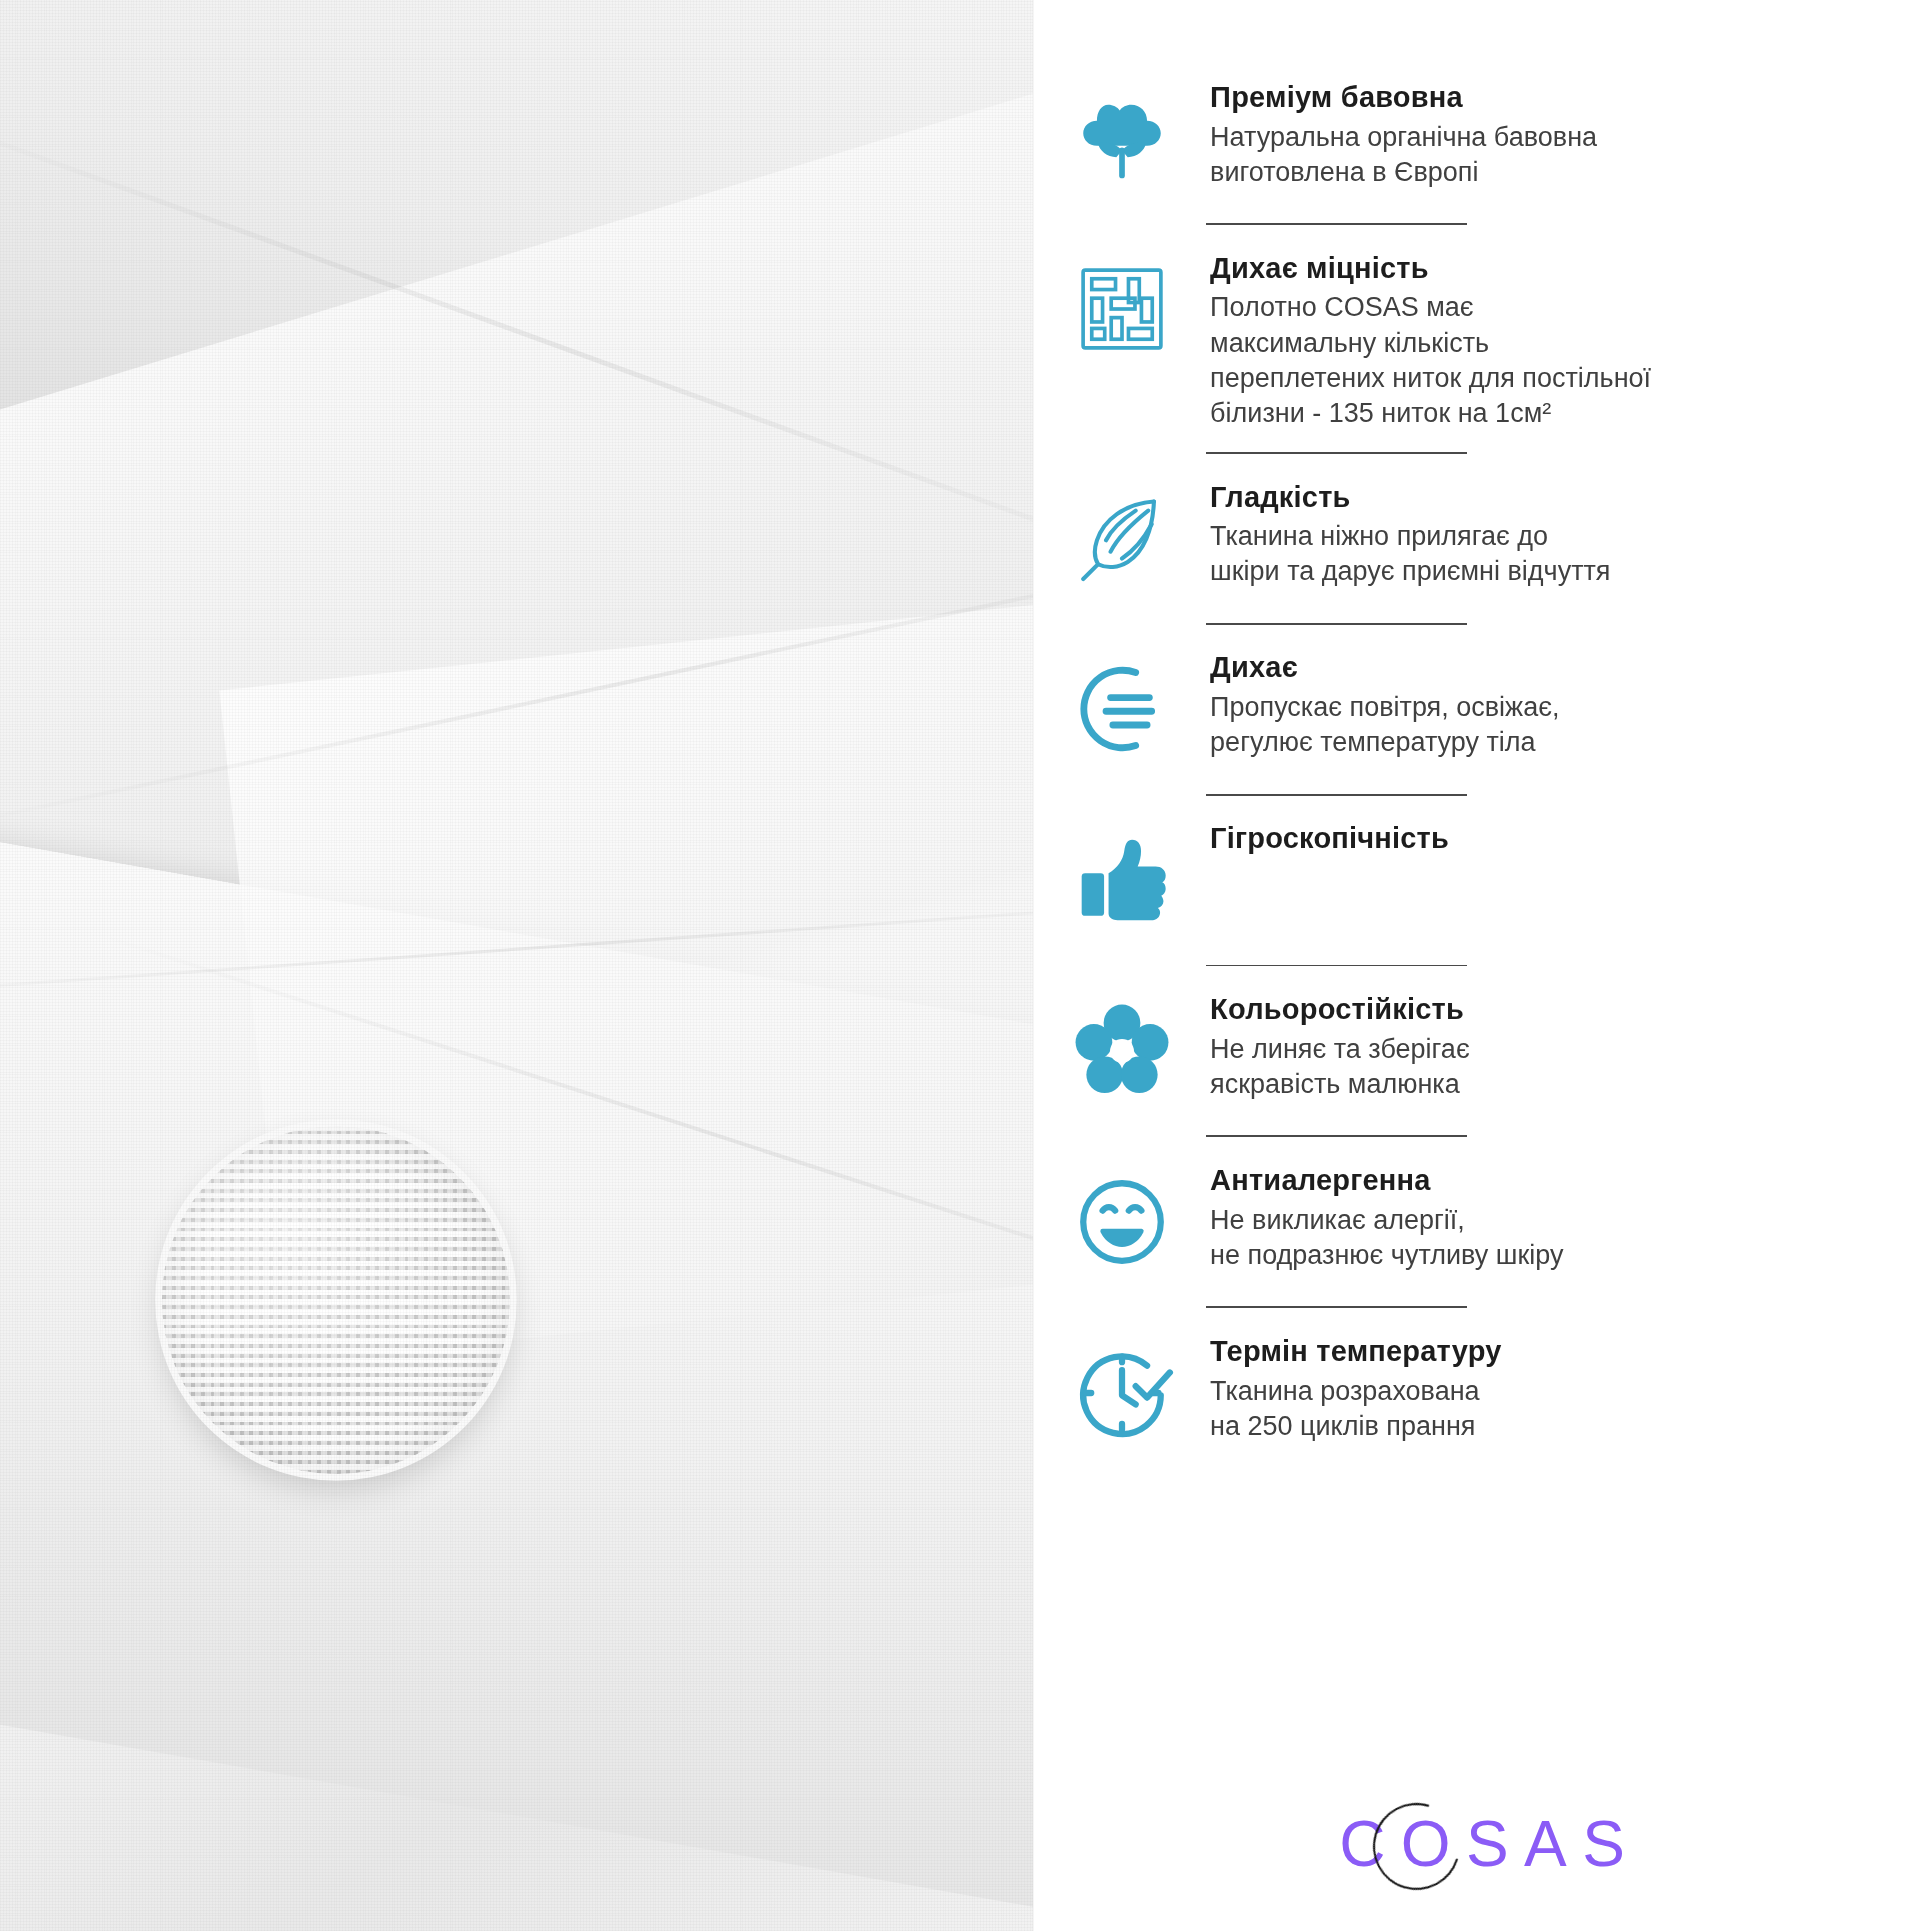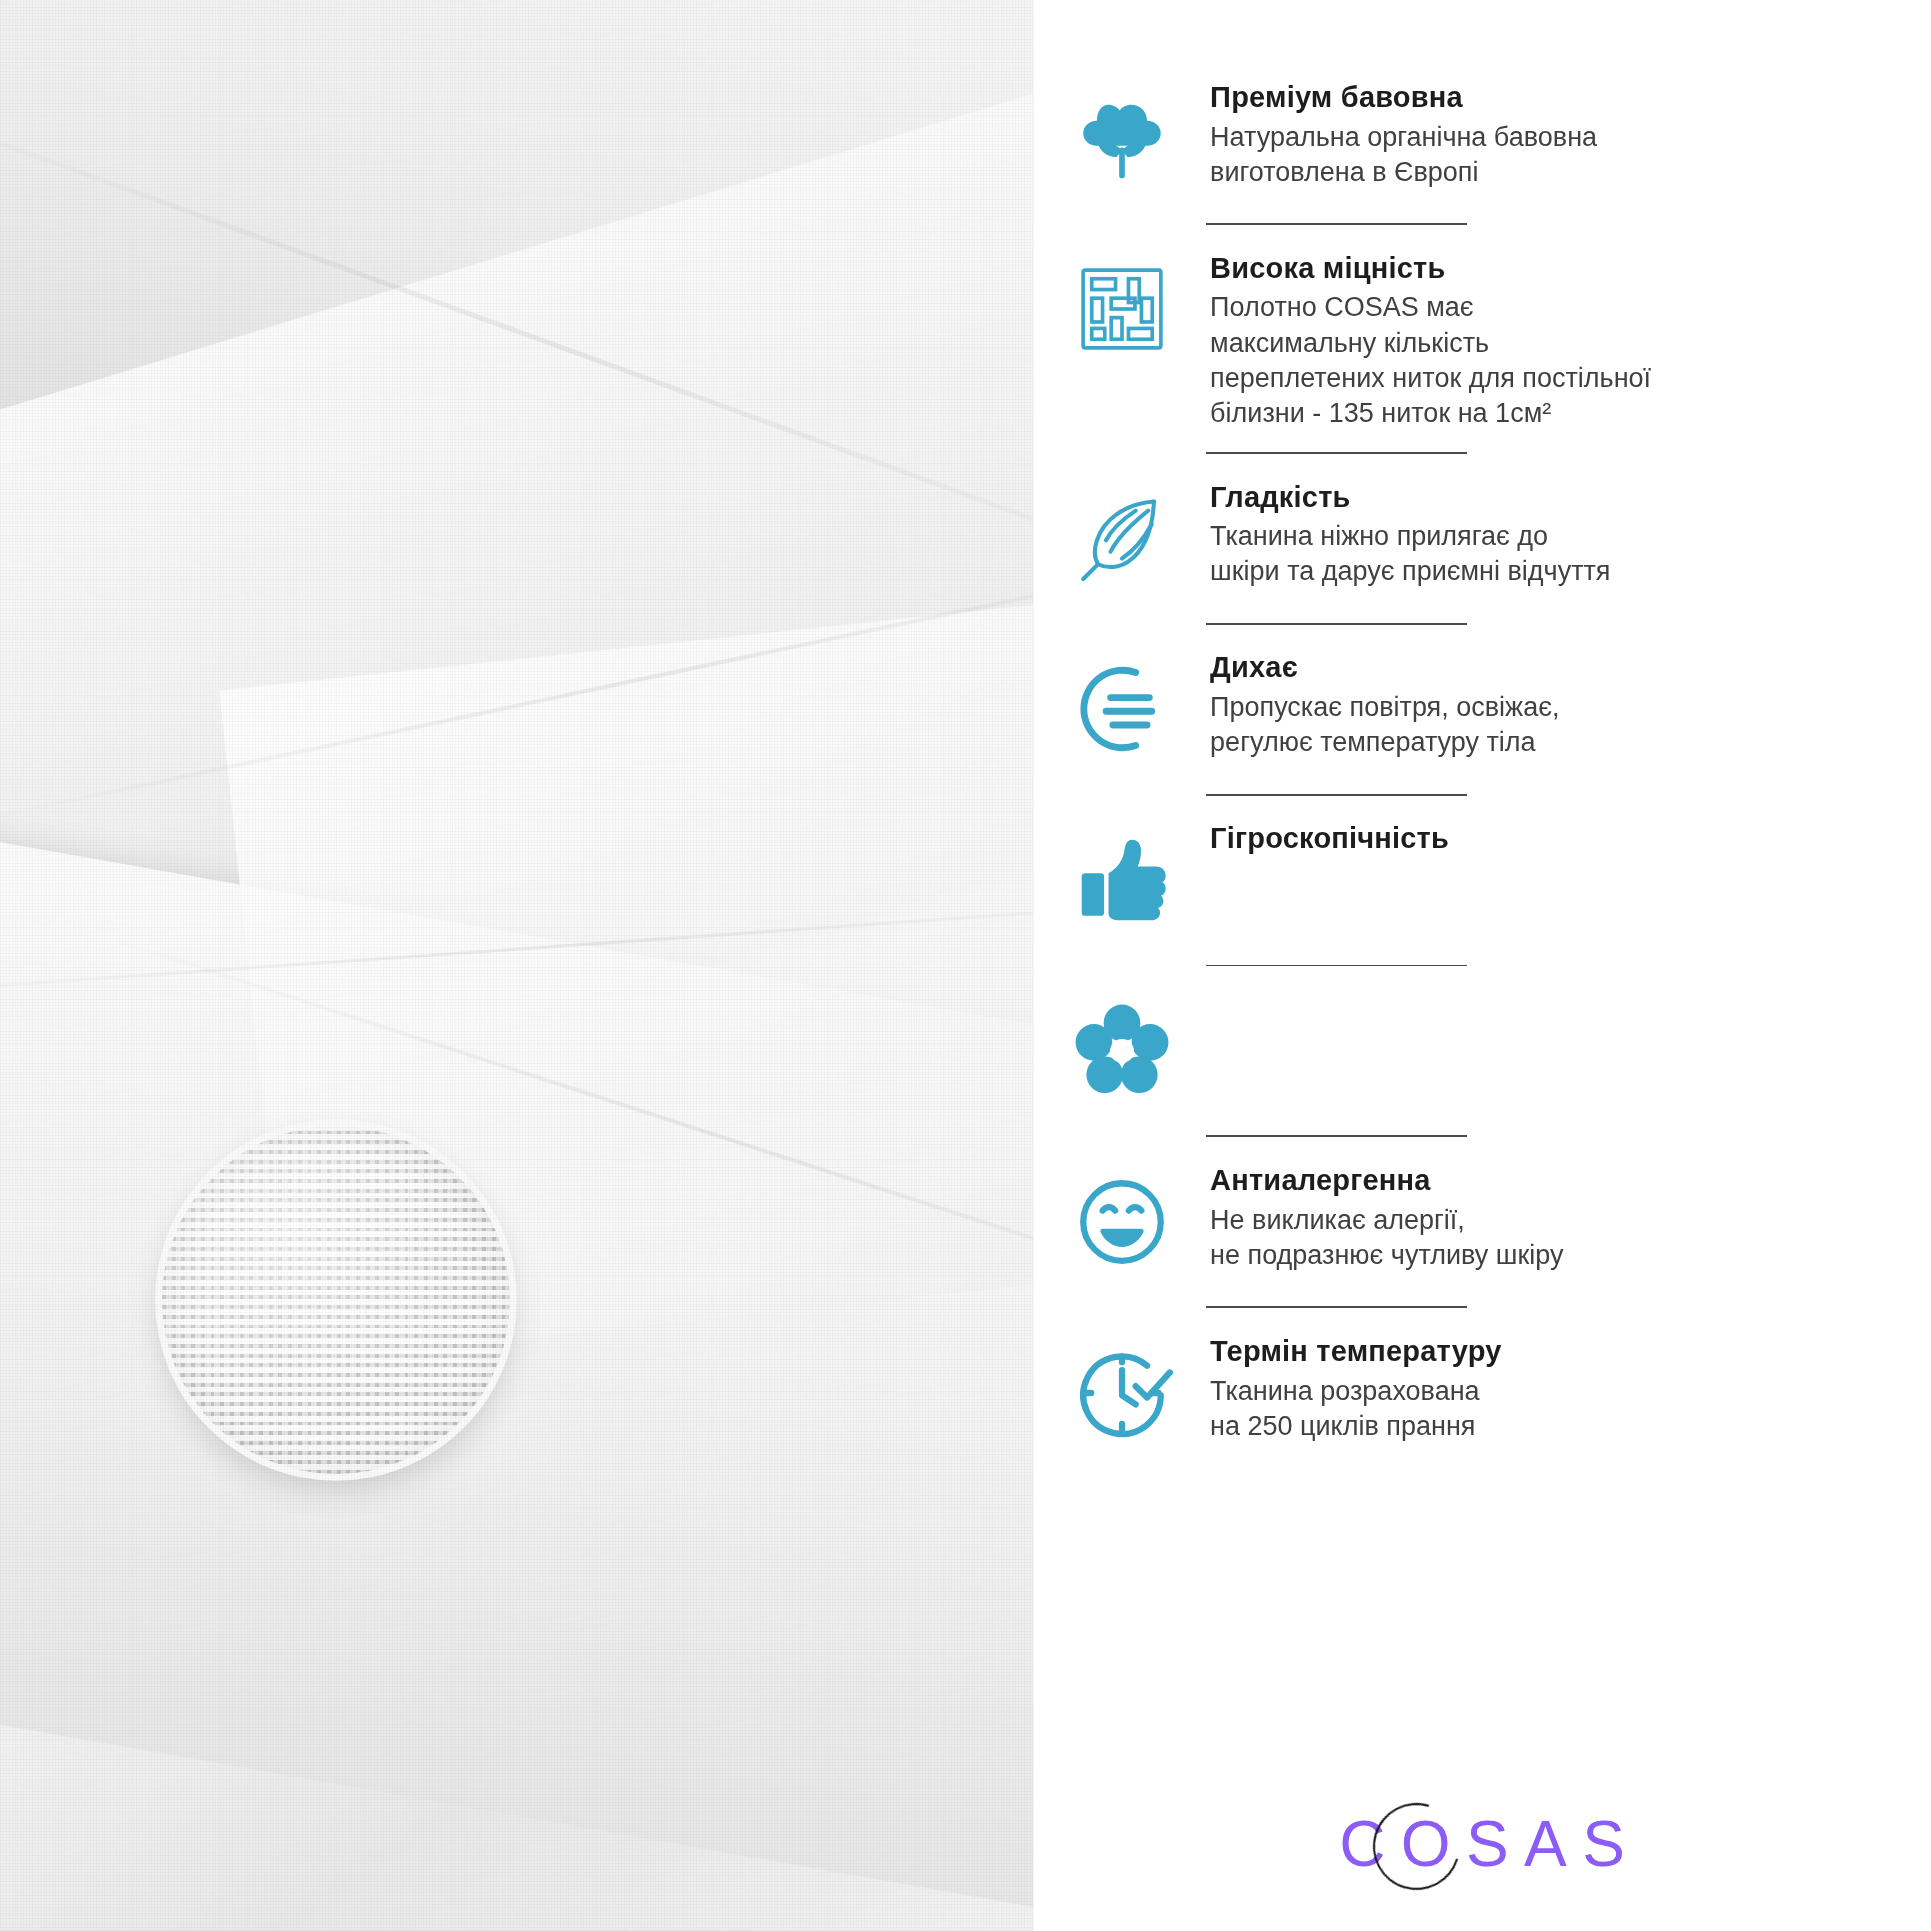--- a/index.html
+++ b/index.html
@@ -243,21 +243,21 @@
           <rect x="22" y="40" width="10" height="22"></rect>
           <rect x="40" y="40" width="22" height="10"></rect>
           <rect x="56" y="22" width="10" height="22"></rect>
           <rect x="68" y="40" width="10" height="22"></rect>
           <rect x="40" y="58" width="10" height="20"></rect>
           <rect x="56" y="68" width="22" height="10"></rect>
           <rect x="22" y="68" width="12" height="10"></rect>
         </svg>
       </div>
       <div class="ftext">
-        <p class="ftitle">Висока міцність</p>
+        <p class="ftitle">Дихає міцність</p>
         <p class="fdesc">Полотно COSAS має
 максимальну кількість
 переплетених ниток для постільної
 білизни - 135 ниток на 1см²</p>
       </div>
     </div>
 
     <div class="divider"></div>
 
     <div class="feature">
@@ -311,20 +311,25 @@
       <div class="icon-wrap">
         <svg width="108" height="108" viewBox="0 0 100 100" fill="currentColor">
           <circle cx="50" cy="24" r="17"></circle>
           <circle cx="24" cy="42" r="17"></circle>
           <circle cx="76" cy="42" r="17"></circle>
           <circle cx="34" cy="72" r="17"></circle>
           <circle cx="66" cy="72" r="17"></circle>
           <circle cx="50" cy="50" r="11" fill="#ffffff"></circle>
         </svg>
       </div>
+      <div class="ftext">
+        <p class="ftitle">Кольоростійкість</p>
+        <p class="fdesc">Не линяє та зберігає
+яскравість малюнка</p>
+      </div>
     </div>
 
     <div class="divider"></div>
 
     <div class="feature">
       <div class="icon-wrap">
         <svg width="114" height="114" viewBox="0 0 100 100" fill="none" stroke="currentColor" stroke-width="5.5" stroke-linecap="round">
           <circle cx="50" cy="50" r="34"></circle>
           <path d="M33 40c3-4 8-4 11 0M56 40c3-4 8-4 11 0"></path>
           <path d="M33 58c4 8 11 12 17 12s13-4 17-12z" fill="currentColor" stroke="currentColor" stroke-width="4" stroke-linejoin="round"></path>

